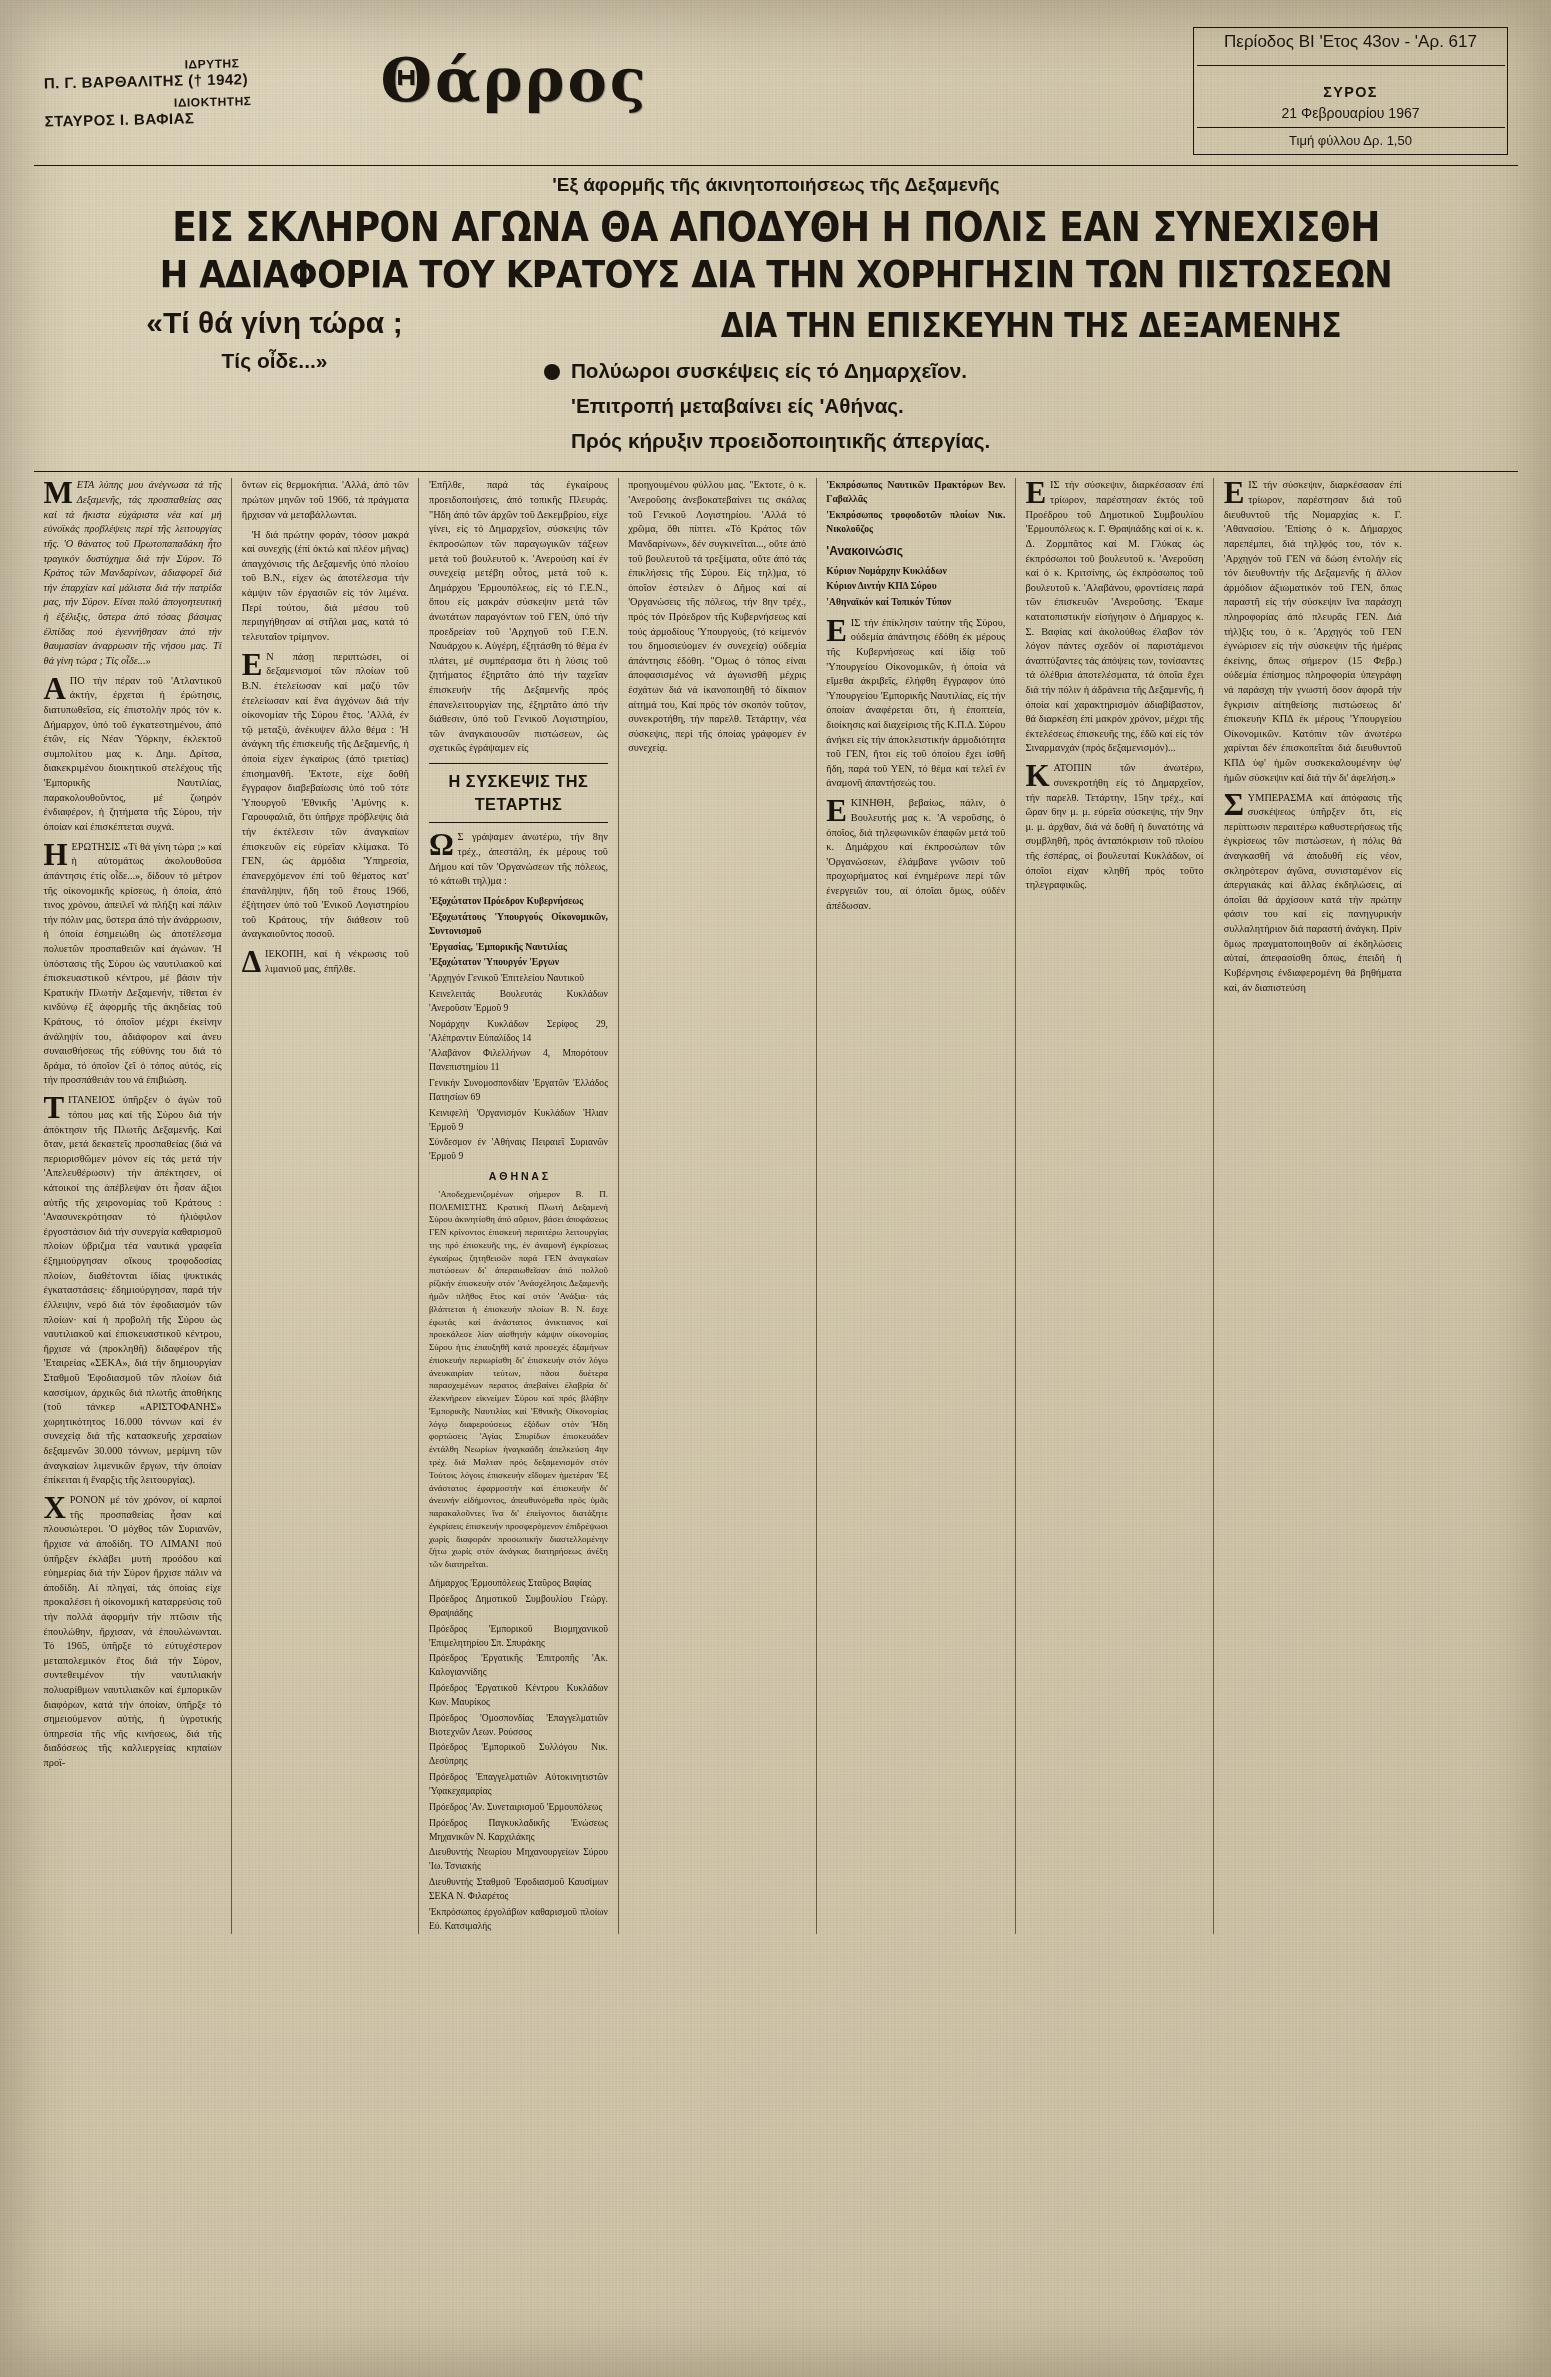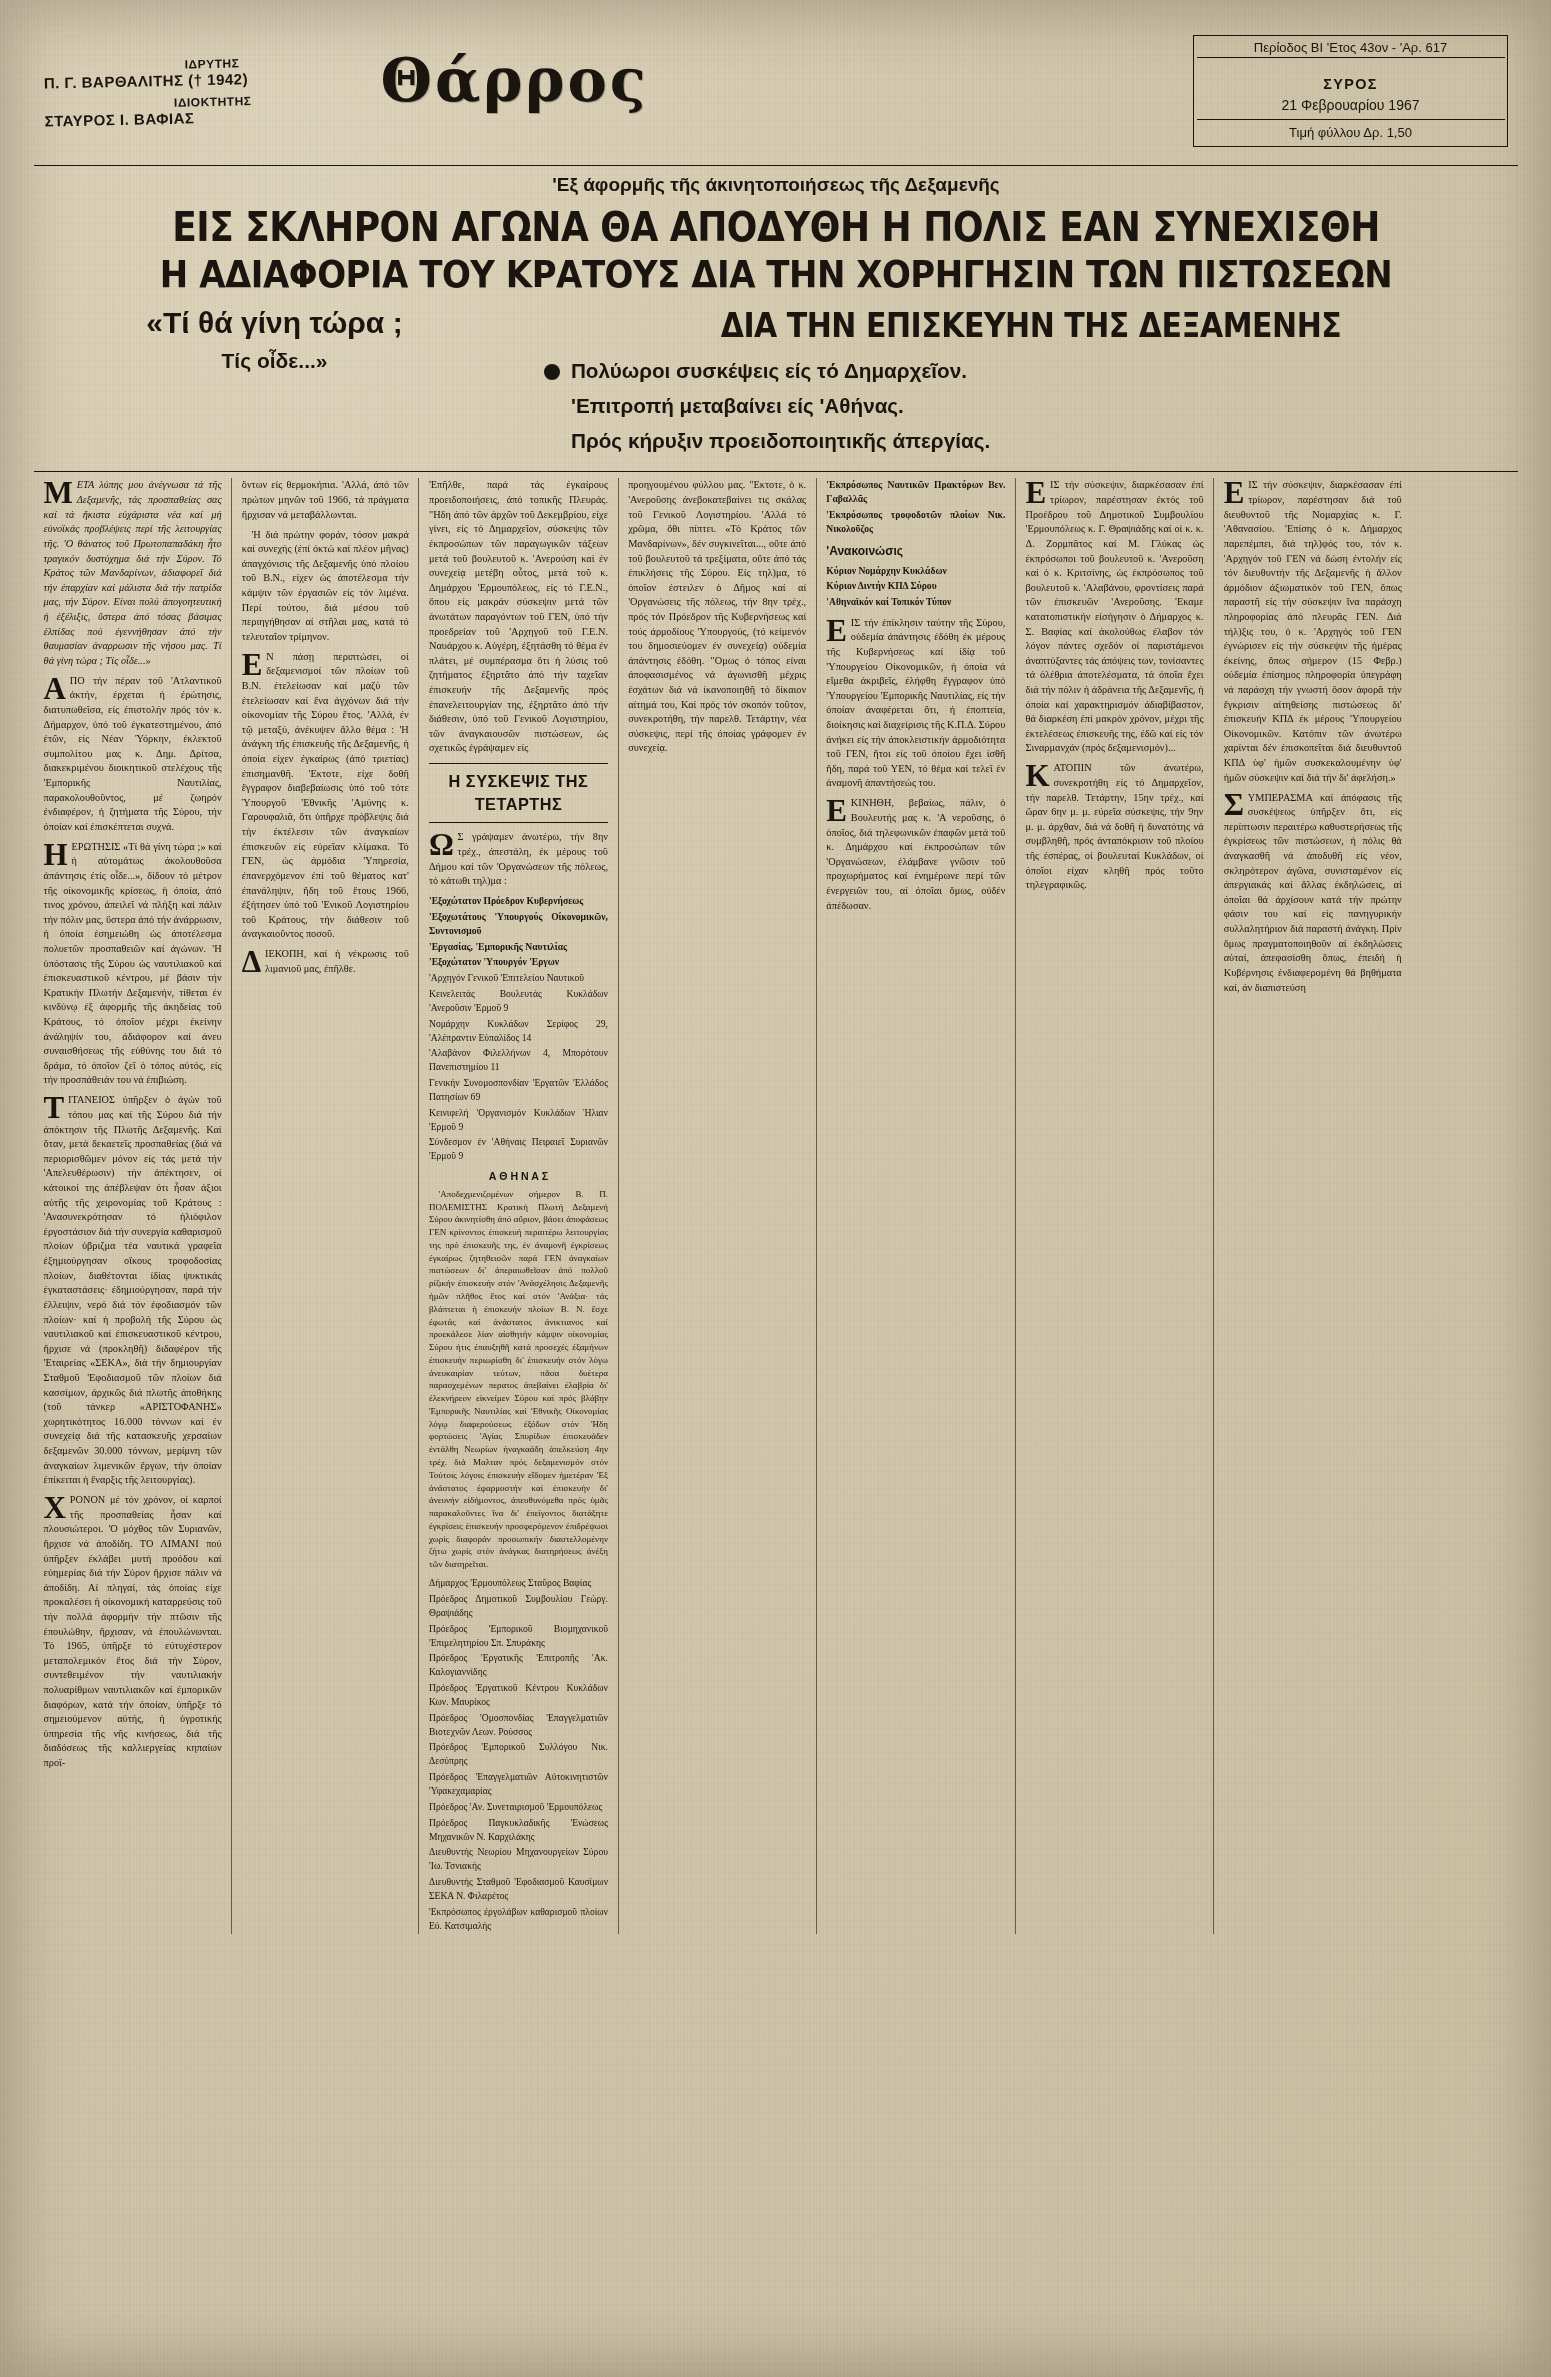--- a/index.html
+++ b/index.html
@@ -59,21 +59,21 @@
     transform:translateY(-10.6px);
     text-shadow:1px 1px 0 rgba(0,0,0,.25);
   }
   .m-right{
     width:308px;
     border:1.4px solid #1b150f;
     text-align:center;
     font-family:"Liberation Sans", sans-serif;
     padding:4.8px 2.9px 6.7px 2.9px;
   }
-  .m-right .r1{ font-size:13px; border-bottom:1px solid #1b150f; padding-bottom:2px; }
+  .m-right .r1{ font-size:17px; border-bottom:1px solid #1b150f; padding-bottom:13px; }
   .m-right .r2{ font-size:14.4px; font-weight:bold; letter-spacing:1.4px; margin-top:18px;}
   .m-right .r3{ font-size:14px; margin-top:4.8px;}
   .m-right .r4{ font-size:13px; margin-top:5.8px; border-top:1px solid #1b150f; padding-top:4.8px;}
 
   .rule{ border:0; border-top:1.4px solid #1b150f; margin:1.9px 0 0 0; }
 
   
   .kicker{
     text-align:center;
     font-family:"Liberation Sans", sans-serif;

